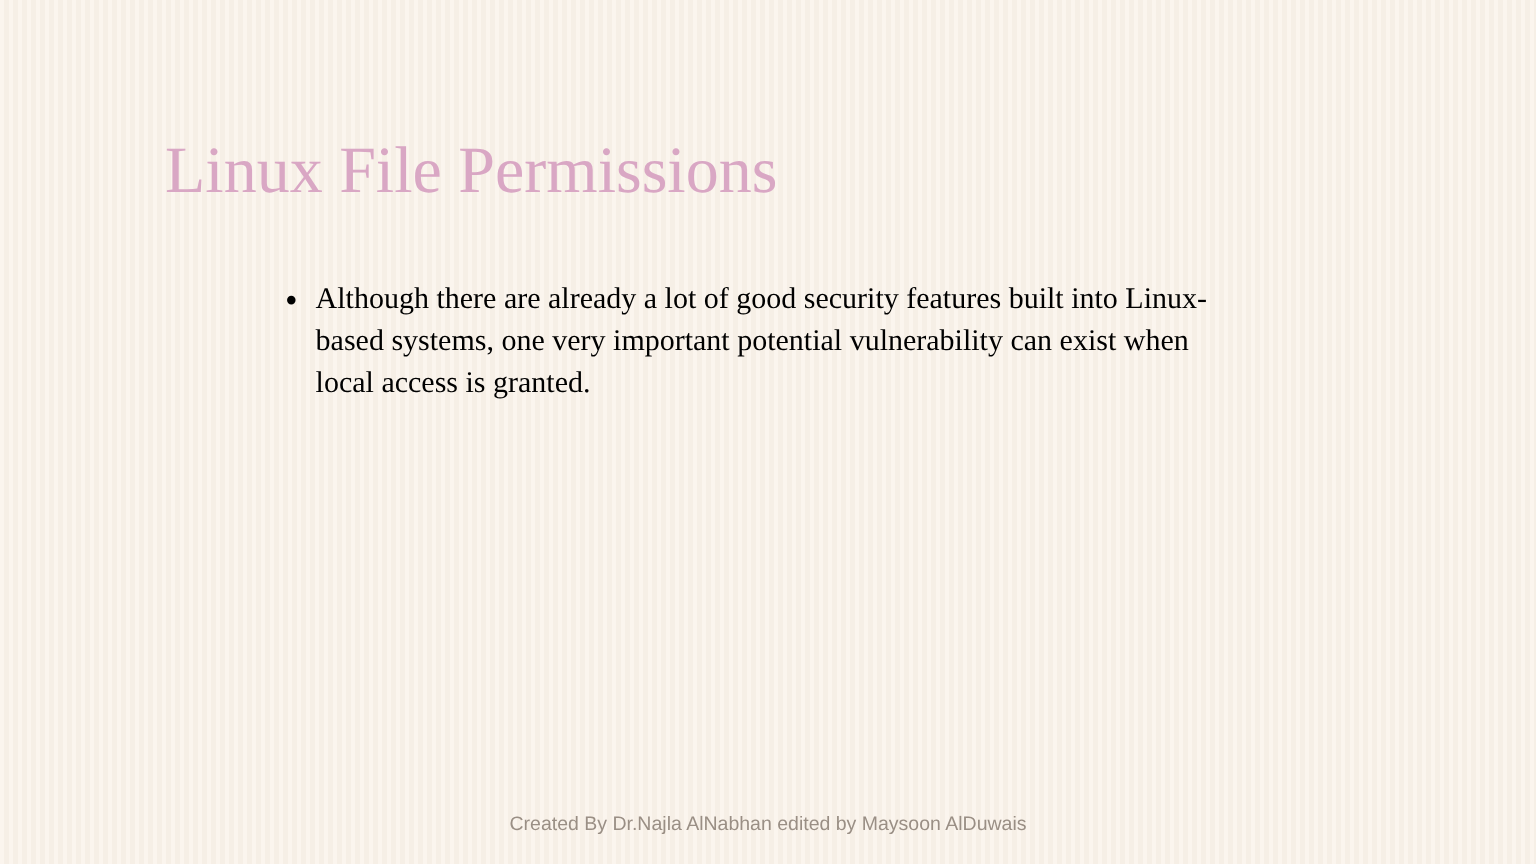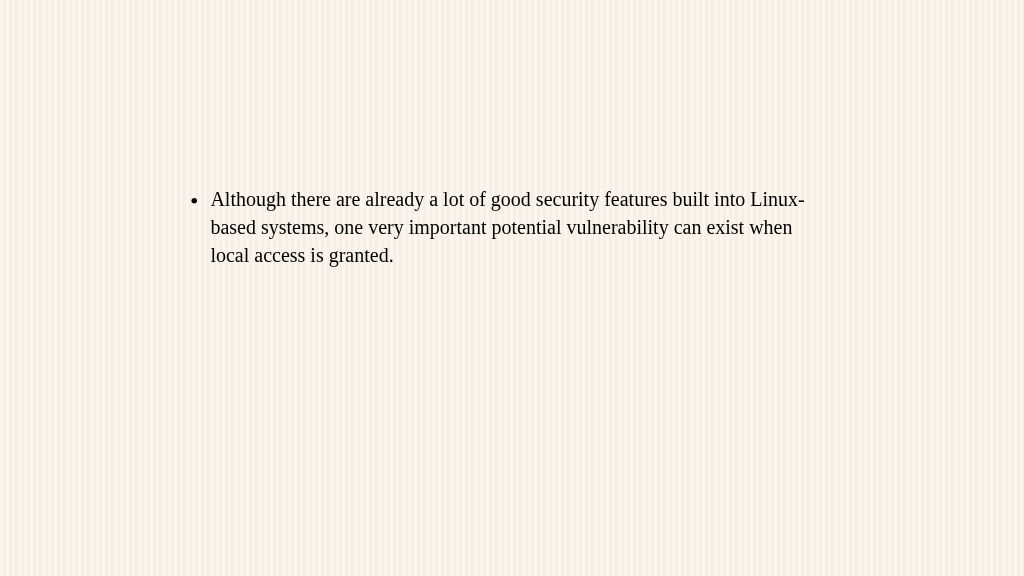--- a/index.html
+++ b/index.html
@@ -68,21 +68,23 @@
       text-align: center;
       color: #9a8f85;
       font-size: 13px;
       font-family: Arial, sans-serif;
     }
   </style>
 </head>
 <body>
 
 <div class="slide-container">
+  <h1 class="title">Linux File Permissions</h1>
 
   <div class="content">
     <div class="bullet-item">
       <span class="bullet-marker">•</span>
       <span class="bullet-text">Although there are already a lot of good security features built into Linux-based systems, one very important potential vulnerability can exist when local access is granted.</span>
     </div>
   </div>
 
+  <div class="footer">Created By Dr.Najla AlNabhan edited by Maysoon AlDuwais</div>
 </div>
 
 </body></html>

